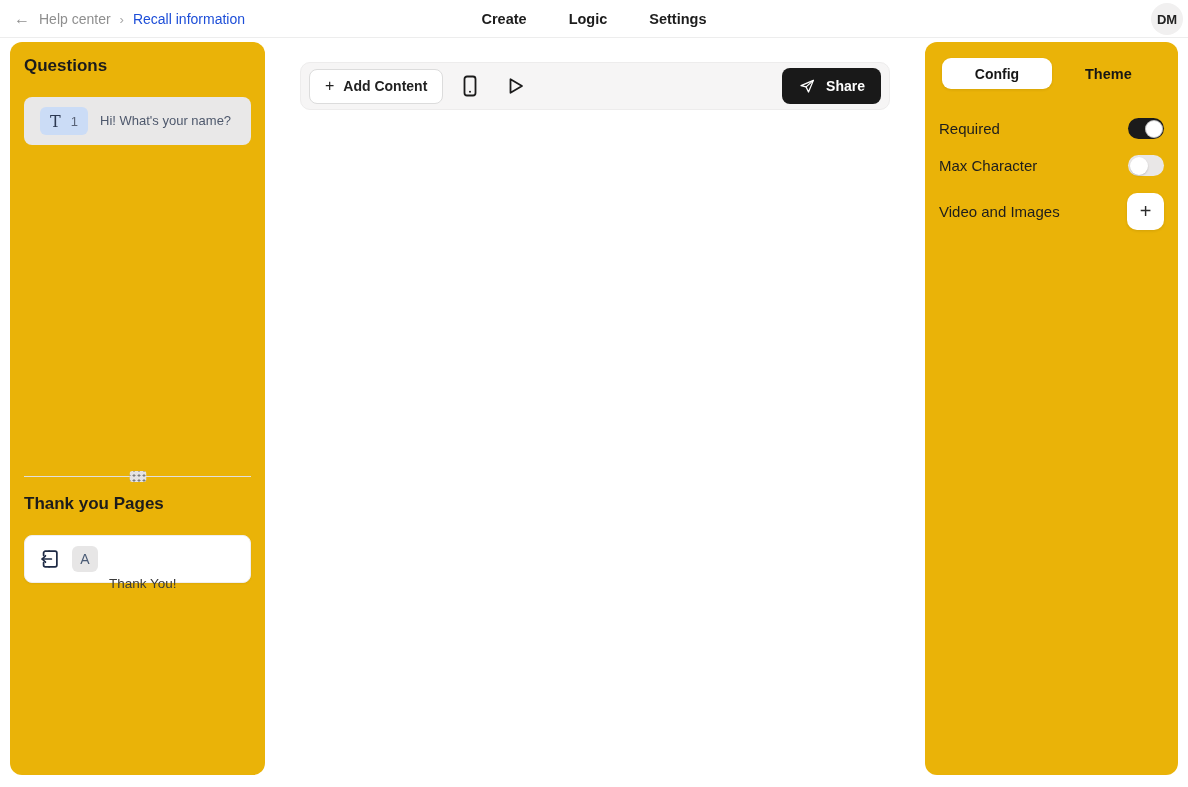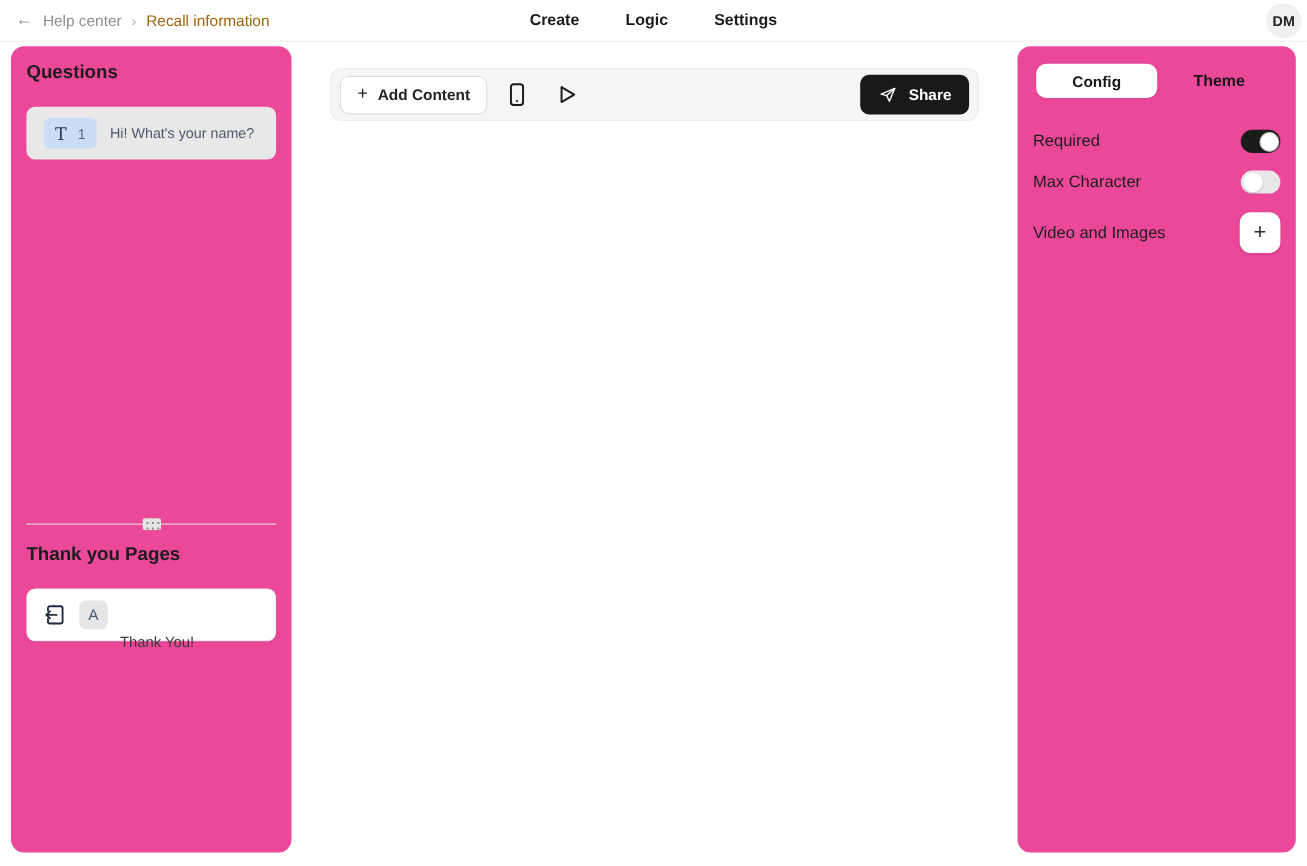--- a/index.html
+++ b/index.html
@@ -17,35 +17,35 @@
     position: absolute; top: 0; left: 0; right: 0; height: 38px;
     background: #fff; border-bottom: 1px solid #ededed;
   }
   .breadcrumb {
     position: absolute; left: 14px; top: 0; height: 38px;
     display: flex; align-items: center; gap: 9px; font-size: 14px;
   }
   .bc-back { color: #8f8f8f; font-size: 16px; line-height: 1; cursor: pointer; }
   .bc-root { color: #8f8f8f; }
   .bc-chev { color: #a9a9a9; font-size: 13px; }
-  .bc-current { color: #a16207; font-weight: 500; }
+  .bc-current { color: #1d4ed8; font-weight: 500; }
   .topnav {
     position: absolute; left: 50%; top: 0; transform: translateX(-50%);
     height: 38px; display: flex; align-items: center; gap: 42px;
   }
   .topnav .nav-item { font-size: 14.5px; font-weight: 600; color: #1c1c1c; cursor: pointer; }
   .avatar {
     position: absolute; right: 5px; top: 3px; width: 32px; height: 32px;
     border-radius: 50%; background: #f1f0f0;
     display: flex; align-items: center; justify-content: center;
     font-size: 13px; font-weight: 700; color: #222;
   }
 
   
-  .panel { position: absolute; background: #ec4899; border-radius: 12px; }
+  .panel { position: absolute; background: #eab308; border-radius: 12px; }
   .panel-left  { left: 10px;  top: 42px; width: 255px; height: 733px; padding: 14px; }
   .panel-right { left: 925px; top: 42px; width: 253px; height: 733px; padding: 16px 14px; }
 
   .section-title { font-size: 17px; font-weight: 600; color: #1c1c1c; }
 
   .question-item {
     margin-top: 21px; height: 48px; border-radius: 8px; background: #e9e8e8;
     display: flex; align-items: center; gap: 12px; padding: 0 10px 0 16px;
     cursor: pointer;
   }

